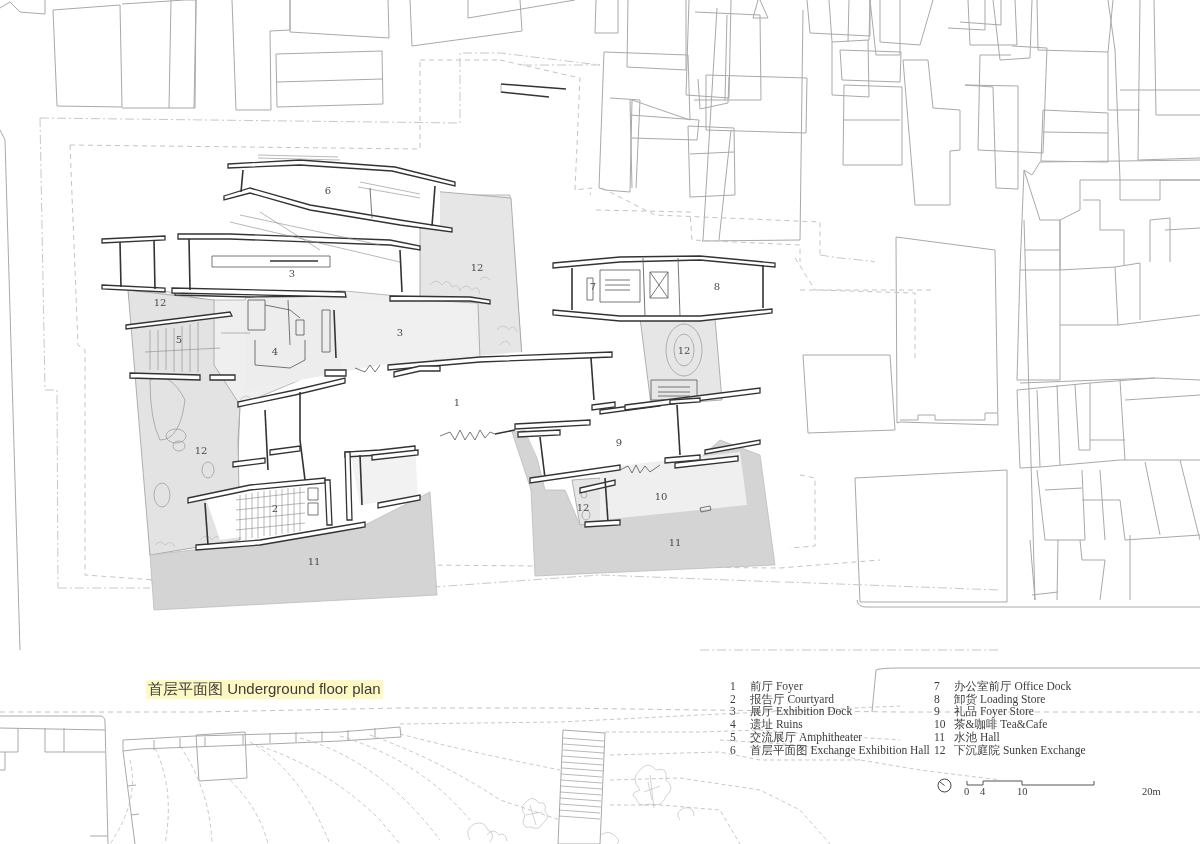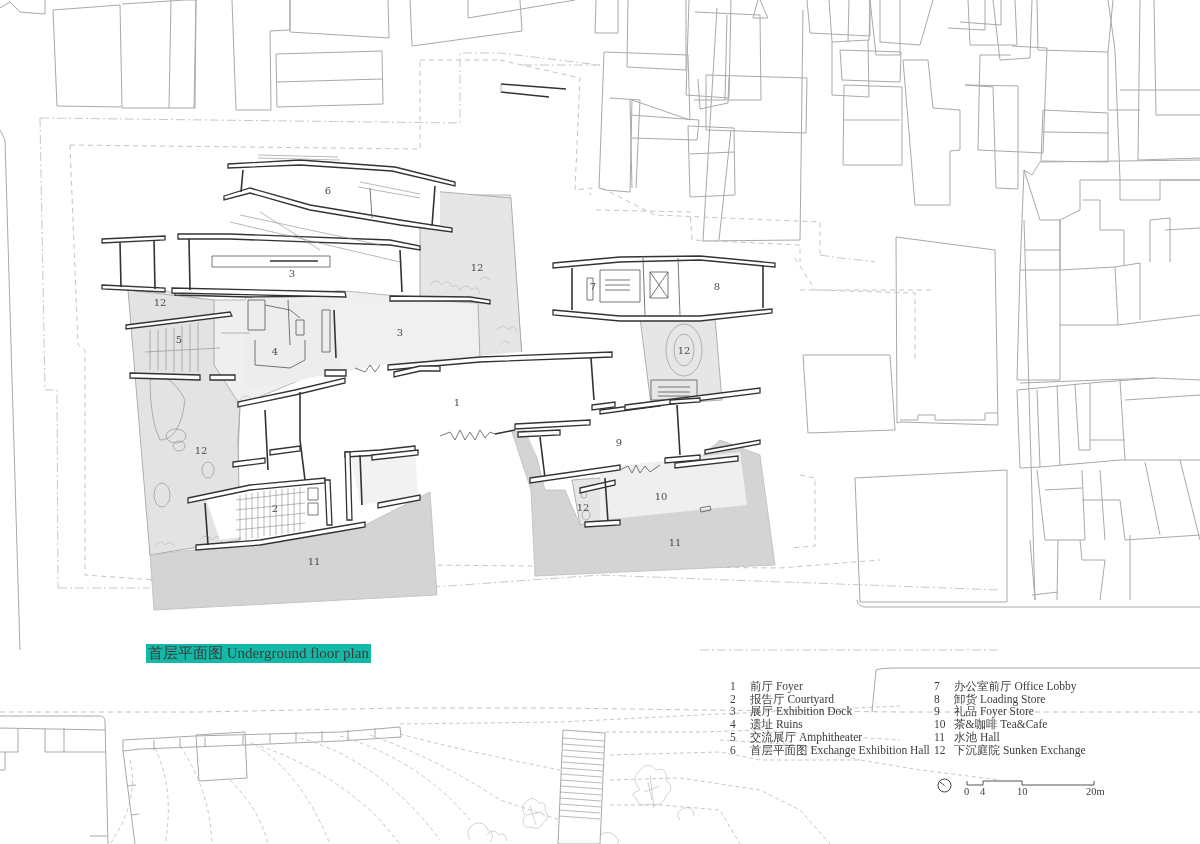--- a/index.html
+++ b/index.html
@@ -37,26 +37,26 @@
       font-family: "DejaVu Serif", "Liberation Serif", serif;
       font-size: 10px;
       fill: #4a4a4a;
       text-anchor: middle;
     }
 
     
     .plan-title {
       position: absolute;
       left: 146px;
-      top: 644px;
-      font-family: Liberation Serif, serif;
+      top: 680px;
+      font-family: Liberation Sans, sans-serif;
       font-size: 15px;
       color: #3c3c3c;
       white-space: nowrap;
-      background: #14b8a6;
+      background: #fef9c3;
       padding: 0 2px;
     }
 
     
     .legend {
       position: absolute;
       font-family: "Liberation Serif", "DejaVu Serif", serif;
       font-size: 11.5px;
       color: #3c3c3c;
       line-height: 12.7px;
@@ -503,21 +503,21 @@
   </div>
   <div class="legend-row">
     <span class="legend-num">6</span>
     <span class="legend-text">首层平面图 Exchange Exhibition Hall</span>
   </div>
 </div>
 
 <div class="legend legend-col-2">
   <div class="legend-row">
     <span class="legend-num">7</span>
-    <span class="legend-text">办公室前厅 Office Lobby</span>
+    <span class="legend-text">办公室前厅 Office Dock</span>
   </div>
   <div class="legend-row">
     <span class="legend-num">8</span>
     <span class="legend-text">卸货 Loading Store</span>
   </div>
   <div class="legend-row">
     <span class="legend-num">9</span>
     <span class="legend-text">礼品 Foyer Store</span>
   </div>
   <div class="legend-row">
@@ -538,13 +538,13 @@
   <circle cx="7.5" cy="7.5" r="6.5" fill="none" stroke="#444" stroke-width="1"></circle>
   <line x1="7.5" y1="7.5" x2="3" y2="4" stroke="#444" stroke-width="1"></line>
 </svg>
 
 <svg class="scale-bar" viewBox="0 0 130 22">
   <path d="M1 2 L1 6 L17 6 L17 2 L56 2 L56 6 L128 6 L128 2" fill="none" stroke="#555" stroke-width="1"></path>
 </svg>
 <span class="scale-label" style="left:964px">0</span>
 <span class="scale-label" style="left:980px">4</span>
 <span class="scale-label" style="left:1017px">10</span>
-<span class="scale-label" style="left:1086px">20m</span>
+<span class="scale-label" style="left:1142px">20m</span>
 
 </body></html>

